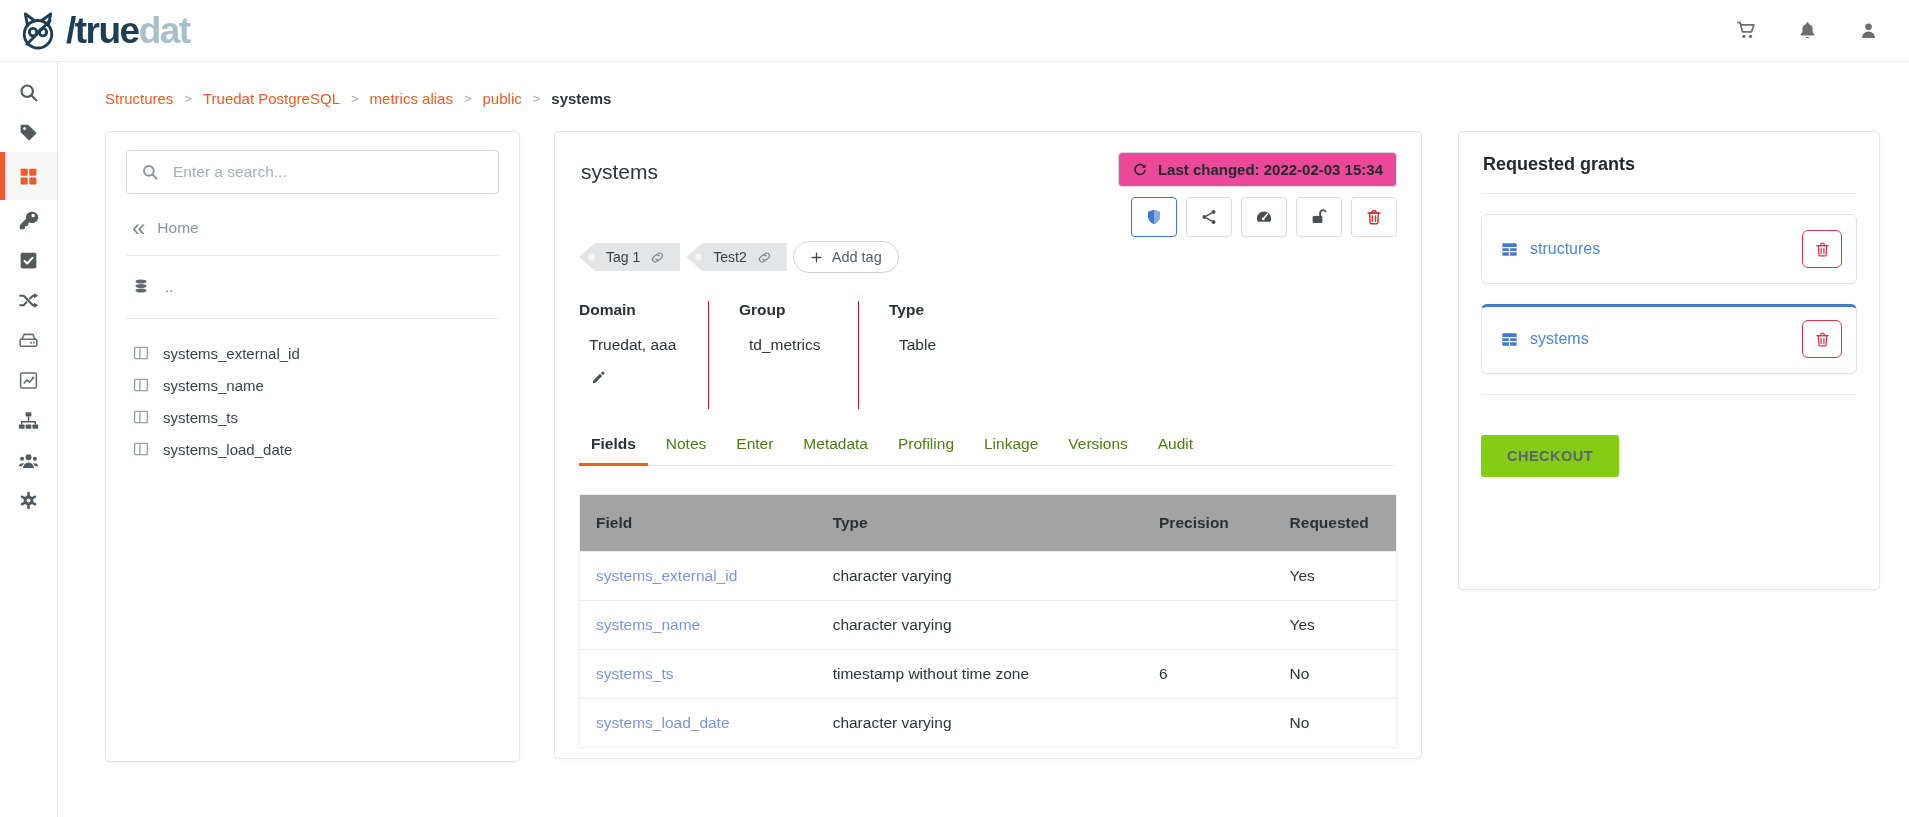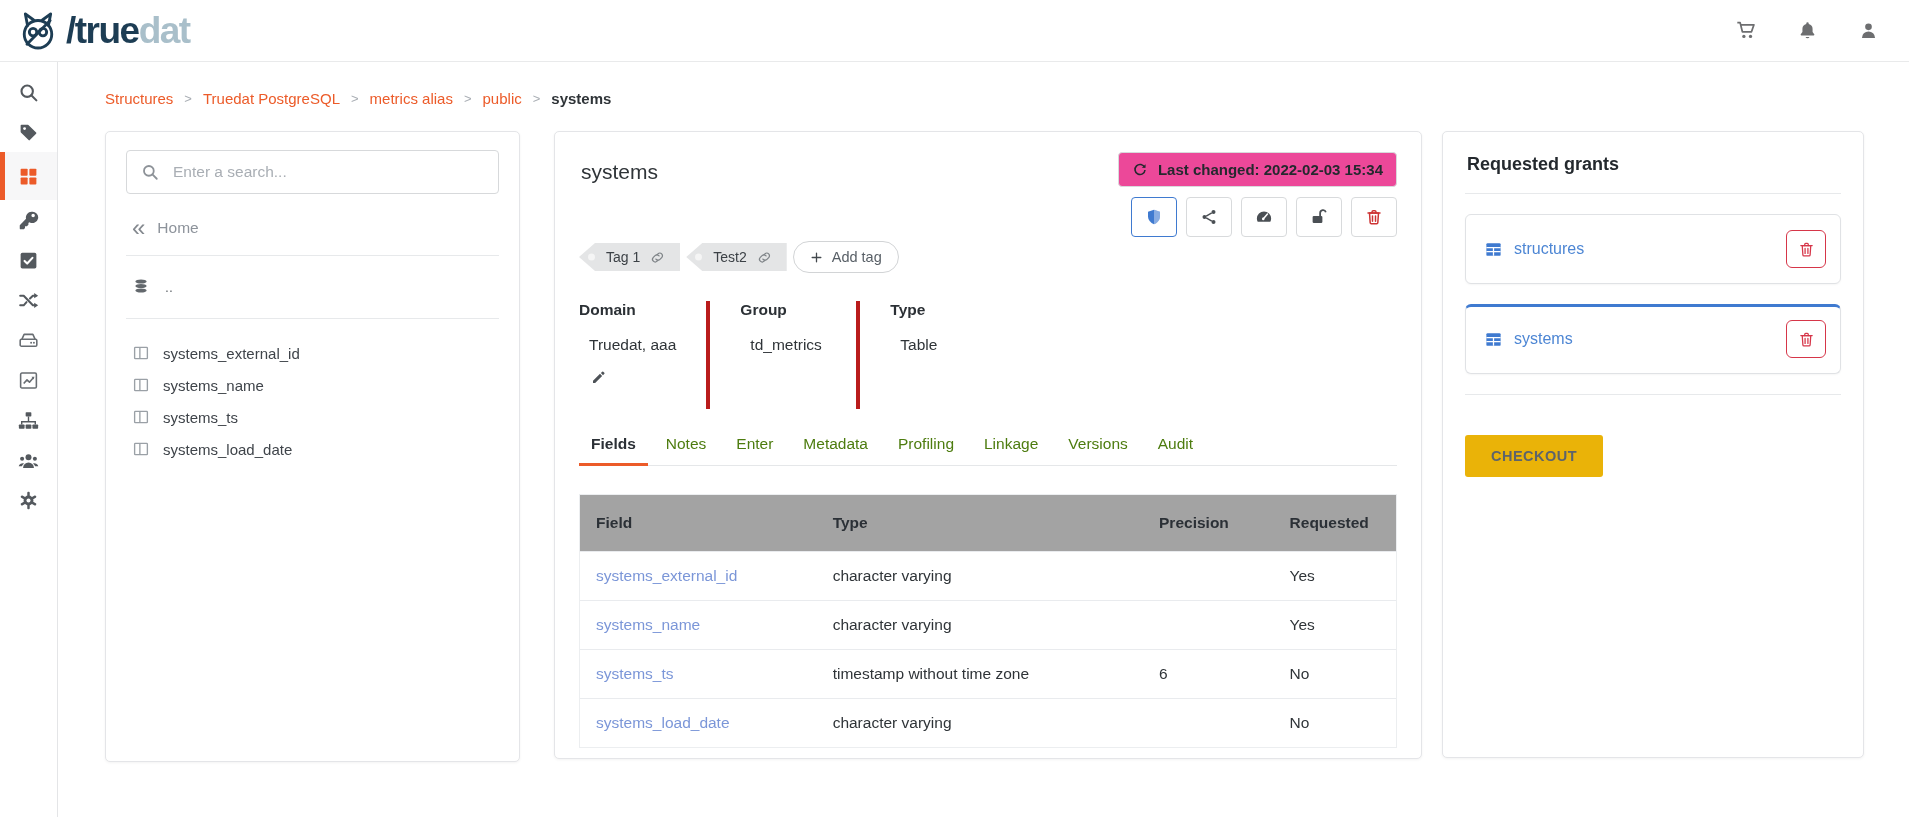--- a/index.html
+++ b/index.html
@@ -38,21 +38,21 @@
   .breadcrumb .bc-link{color:var(--accent);cursor:pointer;}
   .breadcrumb .sep{color:#a8adb3;font-size:13px;}
   .breadcrumb .current{font-weight:700;color:var(--text-dark);}
 
   
   .panels{display:flex;align-items:flex-start;}
   .panel{background:#fff;border:1px solid #e4e5e8;border-radius:5px;
          box-shadow:0 1px 3px rgba(0,0,0,.05);}
   .panel-tree{width:415px;height:631px;padding:18px 20px;}
   .panel-main{width:868px;height:628px;margin-left:34px;padding:20px 24px;}
-  .panel-grants{width:422px;height:627px;margin-left:20px;padding:20px 22px;}
+  .panel-grants{width:422px;height:459px;margin-left:36px;padding:20px 22px;}
 
   
   .search-box{display:flex;align-items:center;gap:12px;border:1px solid #d7d9db;border-radius:4px;
               height:44px;padding:0 14px;color:#8d9298;}
   .search-box svg{width:18px;height:18px;flex:0 0 18px;}
   .search-box input{border:none;outline:none;font-size:15.5px;color:#3f444a;flex:1;
                     font-family:"Liberation Sans",sans-serif;background:transparent;}
   .search-box input::placeholder{color:#a9aeb4;}
   .home-row{display:flex;align-items:center;gap:15px;color:#8d939b;margin:24px 6px 0;font-size:15.5px;cursor:pointer;}
   .home-row .chev{font-size:24px;line-height:0.8;letter-spacing:-3px;color:#84898f;}
@@ -83,21 +83,21 @@
             padding:0 15px 0 27px;font-size:14px;color:#3c4146;cursor:pointer;
             clip-path:polygon(16px 0,100% 0,100% 100%,16px 100%,0 50%);}
   .tag-chip .hole{position:absolute;left:9px;top:50%;transform:translateY(-50%);
                   width:7px;height:7px;border-radius:50%;background:#f5f5f5;}
   .tag-chip svg{width:15px;height:15px;color:#7f8488;}
   .add-tag{display:flex;align-items:center;gap:9px;border:1px solid #d2d4d6;border-radius:17px;height:32px;
            padding:0 16px;font-size:14.5px;color:#585f66;background:#fff;cursor:pointer;}
   .add-tag svg{width:13px;height:13px;color:#43484d;}
 
   .attrs{display:flex;margin-top:28px;}
-  .attr{padding-right:30px;margin-right:30px;border-right:4px solid #b91c1c;min-height:108px;}
+  .attr{padding-right:30px;margin-right:30px;border-right:1px solid #b91c1c;min-height:108px;}
   .attr:last-child{border-right:none;}
   .attr-domain{min-width:130px;} .attr-group{min-width:120px;}
   .attr .label{font-size:15.5px;font-weight:700;color:#2b3035;}
   .attr .value{font-size:15.5px;color:#2f3438;margin-top:17px;padding-left:10px;}
   .attr .edit{margin-top:15px;margin-left:12px;color:#4d5257;cursor:pointer;width:16px;}
   .attr .edit svg{width:16px;height:16px;}
 
   .tabs{display:flex;gap:6px;border-bottom:1px solid #e5e7e9;margin-top:16px;}
   .tab{padding:10px 12px 12px;font-size:15.5px;color:#4d7c0f;cursor:pointer;}
   .tab.active{color:#2b3036;font-weight:700;border-bottom:3px solid var(--accent);
@@ -117,21 +117,21 @@
   .gr-divider{border:none;border-top:1px solid #e7e9eb;margin:18px 0 20px;}
   .grant-card{display:flex;align-items:center;justify-content:space-between;border:1px solid #e0e2e5;
               border-radius:6px;padding:15px 14px 15px 18px;margin-bottom:20px;background:#fff;
               box-shadow:0 1px 2px rgba(0,0,0,.04);}
   .grant-card.highlighted{border-top:3px solid var(--blue);padding-top:13px;}
   .grant-left{display:flex;align-items:center;gap:11px;font-size:16px;color:#4d86d4;cursor:pointer;}
   .grant-left svg{width:19px;height:19px;color:var(--blue);}
   .grant-trash{width:40px;height:38px;border:1px solid var(--danger);border-radius:6px;background:#fff;
                color:var(--danger);display:flex;align-items:center;justify-content:center;cursor:pointer;}
   .grant-trash svg{width:17px;height:17px;}
-  .checkout{margin-top:20px;background:#eab308;color:#5d646b;border:none;border-radius:3px;
+  .checkout{margin-top:20px;background:#84cc16;color:#5d646b;border:none;border-radius:3px;
             padding:13px 26px;font-size:14.5px;font-weight:700;letter-spacing:.5px;cursor:pointer;
             font-family:"Liberation Sans",sans-serif;}
 </style>
 </head>
 <body>
 
 <div class="topbar">
   <div class="logo">
     <span>
       <svg viewBox="0 0 36 40" fill="none" stroke="currentColor" stroke-width="2.6" stroke-linecap="round" stroke-linejoin="round">

